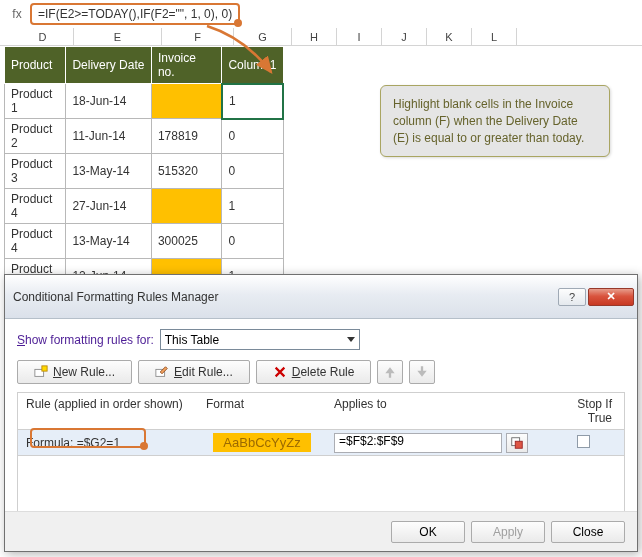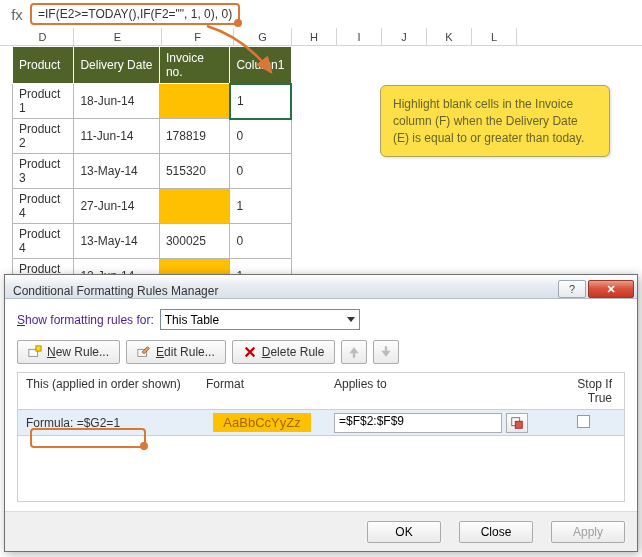--- a/index.html
+++ b/index.html
@@ -1,62 +1,62 @@
 <!DOCTYPE html>
 <html><head>
 <meta charset="utf-8">
 <style>
 *{box-sizing:border-box;margin:0;padding:0;font-family:"Segoe UI",Tahoma,sans-serif}
 body{background:#fff;width:642px;height:557px;position:relative;font-size:11px;overflow:hidden}
 .fx-row{display:flex;align-items:center;padding:6px 4px;height:28px}
-.fx-label{color:#666;width:26px;text-align:center;font-size:15px}
+.fx-label{color:#666;width:26px;text-align:center;font-size:12px}
 .fx-box{border:2px solid #d97734;border-radius:4px;padding:2px 6px;color:#333;font-size:12px;position:relative}
 .fx-box::after{content:"";position:absolute;right:-4px;bottom:-4px;width:8px;height:8px;border-radius:50%;background:#d97734}
 .col-headers{display:flex;background:#fff;height:18px;border-bottom:1px solid #d4d4d4}
 .col-h{border-right:1px solid #d4d4d4;text-align:center;color:#444;font-size:11px;line-height:18px}
 .w-d{width:62px}.w-e{width:88px}.w-f{width:72px}.w-g{width:58px}.w-x{width:45px}
 table{border-collapse:collapse;width:100%}
 th{background:#4f6228;color:#fff;font-weight:400;padding:4px 6px;border:1px solid #fff;text-align:left;font-size:12px}
 td{border:1px solid #b8b8b8;padding:3px 6px;font-size:12px;color:#333;height:20px}
 .r{}
 .hl{background:#ffc000}
 .sel{border:2px solid #217346!important}
-.callout{position:absolute;left:380px;top:85px;width:230px;background:#fde047;border:1px solid #a9a562;border-radius:6px;padding:10px 12px;color:#66632c;font-size:12px;line-height:1.4;box-shadow:1px 1px 3px rgba(0,0,0,.15)}
+.callout{position:absolute;left:380px;top:85px;width:230px;background:#e5e5e5;border:1px solid #a9a562;border-radius:6px;padding:10px 12px;color:#66632c;font-size:12px;line-height:1.4;box-shadow:1px 1px 3px rgba(0,0,0,.15)}
 .arrow-svg{position:absolute;left:195px;top:18px;pointer-events:none}
 .formula-highlight{position:absolute;left:30px;top:428px;border:2px solid #d97734;border-radius:4px;width:116px;height:20px;pointer-events:none}
 .formula-highlight::after{content:"";position:absolute;right:-4px;bottom:-4px;width:8px;height:8px;border-radius:50%;background:#d97734}
 .dialog{position:absolute;left:4px;top:274px;width:634px;height:278px;border:1px solid #707070;background:#fff;box-shadow:2px 2px 10px rgba(0,0,0,.3)}
-.titlebar{display:flex;align-items:flex-end;height:24px;background:linear-gradient(#fff,#e8ecf2 45%,#dbe1ea);border-bottom:1px solid #b5bfc9;padding:0 2px 0 8px}
+.titlebar{display:flex;align-items:center;height:44px;background:linear-gradient(#fff,#e8ecf2 45%,#dbe1ea);border-bottom:1px solid #b5bfc9;padding:0 2px 0 8px}
 .titlebar-text{flex:1;color:#333;font-size:12px}
 .tb-btn{width:28px;height:18px;margin:0 1px;border:1px solid #9fa9b5;border-radius:2px;background:linear-gradient(#fdfdfd,#e5e9ee);display:flex;align-items:center;justify-content:center;font-size:11px;color:#444}
 .tb-close{width:46px;background:linear-gradient(#e79d8c,#d9543e 45%,#c73822);color:#fff;border-color:#97382a;font-weight:bold}
 .dlg-body{padding:10px 12px}
 .dlg-row{display:flex;align-items:center;margin-bottom:10px}
 .dlg-label{font-size:12px;color:#4c1d95;margin-right:6px}
 .dlg-select{border:1px solid #7a8a99;height:21px;width:200px;padding:0 4px;font-size:12px;display:flex;align-items:center;justify-content:space-between;background:#fff}
 .tri{width:0;height:0;border-left:4px solid transparent;border-right:4px solid transparent;border-top:5px solid #333}
 .btn-row{display:flex;gap:6px;margin-bottom:8px}
-.btn{height:24px;border:1px solid #ababab;background:linear-gradient(#fdfdfd,#eaeaea);padding:0 10px;display:flex;align-items:center;gap:5px;font-size:12px;color:#333;border-radius:2px}
+.btn{height:24px;border:1px solid #ababab;background:linear-gradient(#fdfdfd,#eaeaea);padding:0 16px;display:flex;align-items:center;gap:5px;font-size:12px;color:#333;border-radius:2px}
 .btn svg{width:14px;height:14px}
 .sq-btn{width:26px;justify-content:center;padding:0;color:#999}
 .rule-head{display:flex;background:#fff;border:1px solid #cfcfcf;font-size:12px;color:#333}
 .rh{padding:4px 8px}
 .rh1{width:180px}.rh2{width:128px}.rh3{width:216px}.rh4{flex:1;text-align:right;padding-right:12px}
 .rule-list{border:1px solid #cfcfcf;border-top:none;height:92px;background:#fff}
 .rule-row{display:flex;align-items:center;height:26px;background:#e6eef8;border-bottom:1px solid #cfcfcf}
 .rc{padding:0 8px;font-size:12px}
 .rc1{width:180px;color:#333}
 .rc2{width:128px;text-align:center}
 .format-prev{display:inline-block;background:#ffc000;color:#9c6a00;padding:2px 10px;font-size:13px}
 .rc3{width:216px;display:flex;gap:4px}
 .range-input{border:1px solid #abadb3;height:20px;width:168px;padding:0 4px;font-size:12px;background:#fff}
 .range-btn{width:22px;height:20px;border:1px solid #abadb3;background:linear-gradient(#fdfdfd,#eaeaea);display:flex;align-items:center;justify-content:center}
 .rc4{flex:1;text-align:center}
 .chk{width:13px;height:13px;border:1px solid #8f9ba8;background:#fff;display:inline-block}
-.dlg-foot{position:absolute;bottom:0;left:0;right:0;height:40px;background:#f0f0f0;border-top:1px solid #ddd;display:flex;justify-content:flex-end;align-items:center;gap:18px;padding:4px 12px}
+.dlg-foot{position:absolute;bottom:0;left:0;right:0;height:40px;background:#f0f0f0;border-top:1px solid #ddd;display:flex;justify-content:flex-end;align-items:center;gap:6px;padding:4px 12px}
 .foot-btn{width:74px;height:22px;border:1px solid #ababab;background:linear-gradient(#fdfdfd,#eaeaea);font-size:12px;border-radius:2px}
 .foot-btn.disabled{color:#a0a0a0}
 .u{text-decoration:underline}
 </style>
 </head>
 <body>
 
 <div class="fx-row">
   <span class="fx-label">fx</span>
   <span class="fx-box">=IF(E2&gt;=TODAY(),IF(F2="", 1, 0), 0)</span>
@@ -77,21 +77,21 @@
   <div class="col-h w-e">E</div>
   <div class="col-h w-f">F</div>
   <div class="col-h w-g">G</div>
   <div class="col-h w-x">H</div>
   <div class="col-h w-x">I</div>
   <div class="col-h w-x">J</div>
   <div class="col-h w-x">K</div>
   <div class="col-h w-x">L</div>
 </div>
 
-<table style="margin-left:12px;width:280px">
+<table style="margin-left:4px;width:280px">
   <tbody>
       <tr>
     <th class="w-d">Product</th>
     <th class="w-e r">Delivery Date</th>
     <th class="w-f r">Invoice no.</th>
     <th class="w-g r">Column1</th>
   </tr>
   </tbody>
     <tbody id="tbody">
       <tr>
@@ -187,21 +187,21 @@
             <path d="M6,2 L10,7 L7,7 L7,11 L5,11 L5,7 L2,7 Z" fill="#bbb"></path>
           </svg>
       </div>
       <div class="btn sq-btn">
         <svg viewBox="0 0 12 12" width="10" height="10">
             <path d="M6,10 L10,5 L7,5 L7,1 L5,1 L5,5 L2,5 Z" fill="#bbb"></path>
           </svg>
       </div>
     </div>
     <div class="rule-head">
-      <div class="rh rh1">This (applied in order shown)</div>
+      <div class="rh rh1">Rule (applied in order shown)</div>
       <div class="rh rh2">Format</div>
       <div class="rh rh3">Applies to</div>
       <div class="rh rh4">Stop If True</div>
     </div>
     <div class="rule-list">
       <div class="rule-row">
         <div class="rc rc1">Formula: =$G2=1</div>
         <div class="rc rc2"><span class="format-prev">AaBbCcYyZz</span></div>
         <div class="rc rc3">
           <div class="range-input">=$F$2:$F$9</div>
@@ -211,18 +211,18 @@
                 <rect x="6" y="6" width="8" height="8" fill="#d54" stroke="#922"></rect>
               </svg>
           </div>
         </div>
         <div class="rc rc4"><span class="chk"></span></div>
       </div>
     </div>
   </div>
   <div class="dlg-foot">
     <button class="foot-btn">OK</button>
+    <button class="foot-btn disabled">Apply</button>
     <button class="foot-btn">Close</button>
-    <button class="foot-btn disabled">Apply</button>
   </div>
 </div>
 
 <div class="formula-highlight"></div>
 
 </body></html>

